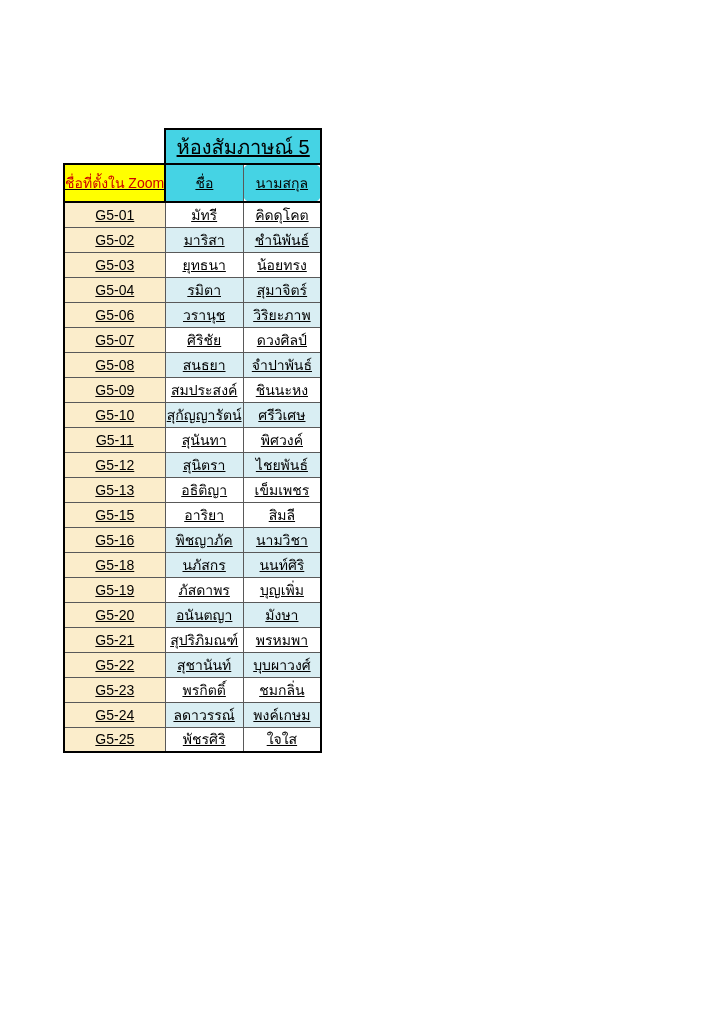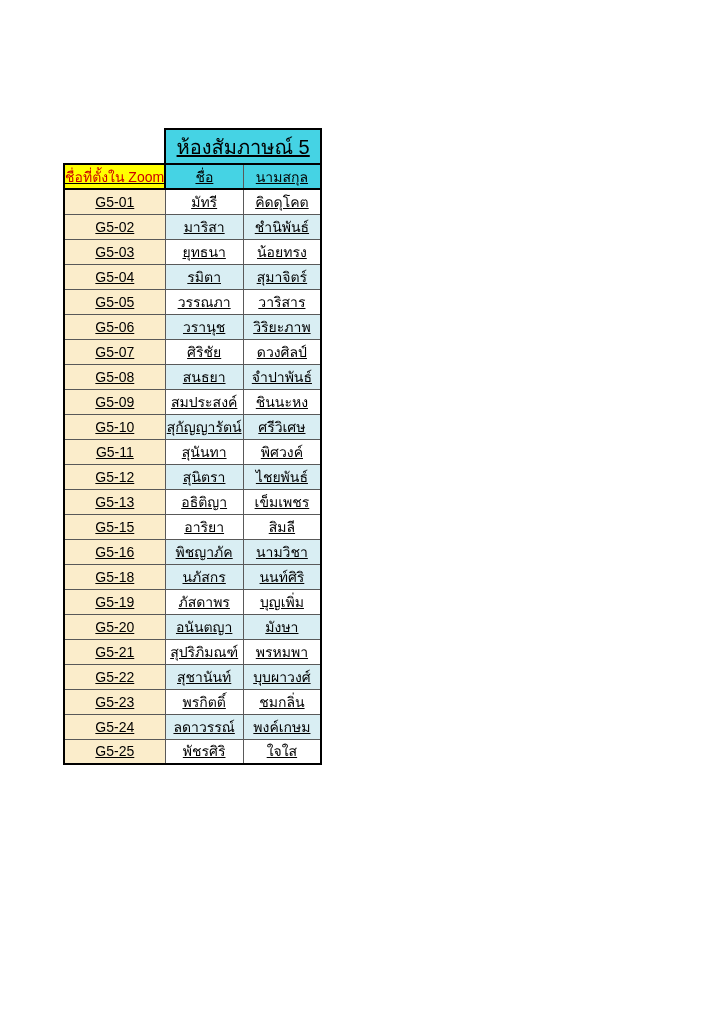--- a/index.html
+++ b/index.html
@@ -36,21 +36,21 @@
     vertical-align: middle;
     font-weight: normal;
     overflow: hidden;
     white-space: nowrap;
   }
   col.c-id   { width: 99px; }
   col.c-first{ width: 78px; }
   col.c-last { width: 78px; }
 
   tr.title-row   { height: 35px; }
-  tr.header-row  { height: 25px; }
+  tr.header-row  { height: 38px; }
   tr.data-row    { height: 25px; }
 
   .spacer-cell { border: none; background: #ffffff; }
 
   .title-cell {
     background: var(--title-bg);
     border: 2px solid var(--heavy-line);
     font-size: 20px;
     font-weight: bold;
   }
@@ -62,21 +62,21 @@
     font-weight: bold;
   }
   .col-header-cell {
     background: var(--header-bg);
     border: 1px solid var(--grid-line);
     border-top: 2px solid var(--heavy-line);
     border-bottom: 2px solid var(--heavy-line);
     font-size: 14px;
     font-weight: bold;
   }
-  .col-header-cell.rightmost { border-right: 2px solid var(--heavy-line); }
+  .col-header-cell.rightmost { border-right: 2px solid var(--heavy-line); border-radius: 8px; }
 
   .id-cell {
     background: var(--id-col-bg);
     border: 1px solid var(--grid-line);
     border-left: 2px solid var(--heavy-line);
     font-size: 14px;
   }
   .name-cell {
     background: var(--row-bg);
     border: 1px solid var(--grid-line);
@@ -118,25 +118,20 @@
       <tr class="data-row">
     <td class="id-cell">G5-03</td>
     <td class="name-cell">ยุทธนา</td>
     <td class="name-cell rightmost">น้อยทรง</td>
   </tr>
       <tr class="data-row alt">
     <td class="id-cell">G5-04</td>
     <td class="name-cell">รมิตา</td>
     <td class="name-cell rightmost">สุมาจิตร์</td>
   </tr>
-      <tr class="data-row">
-    <td class="id-cell">G5-05</td>
-    <td class="name-cell">วรรณภา</td>
-    <td class="name-cell rightmost">วาริสาร</td>
-  </tr>
       <tr class="data-row alt">
     <td class="id-cell">G5-06</td>
     <td class="name-cell">วรานุช</td>
     <td class="name-cell rightmost">วิริยะภาพ</td>
   </tr>
       <tr class="data-row">
     <td class="id-cell">G5-07</td>
     <td class="name-cell">ศิริชัย</td>
     <td class="name-cell rightmost">ดวงศิลป์</td>
   </tr>

